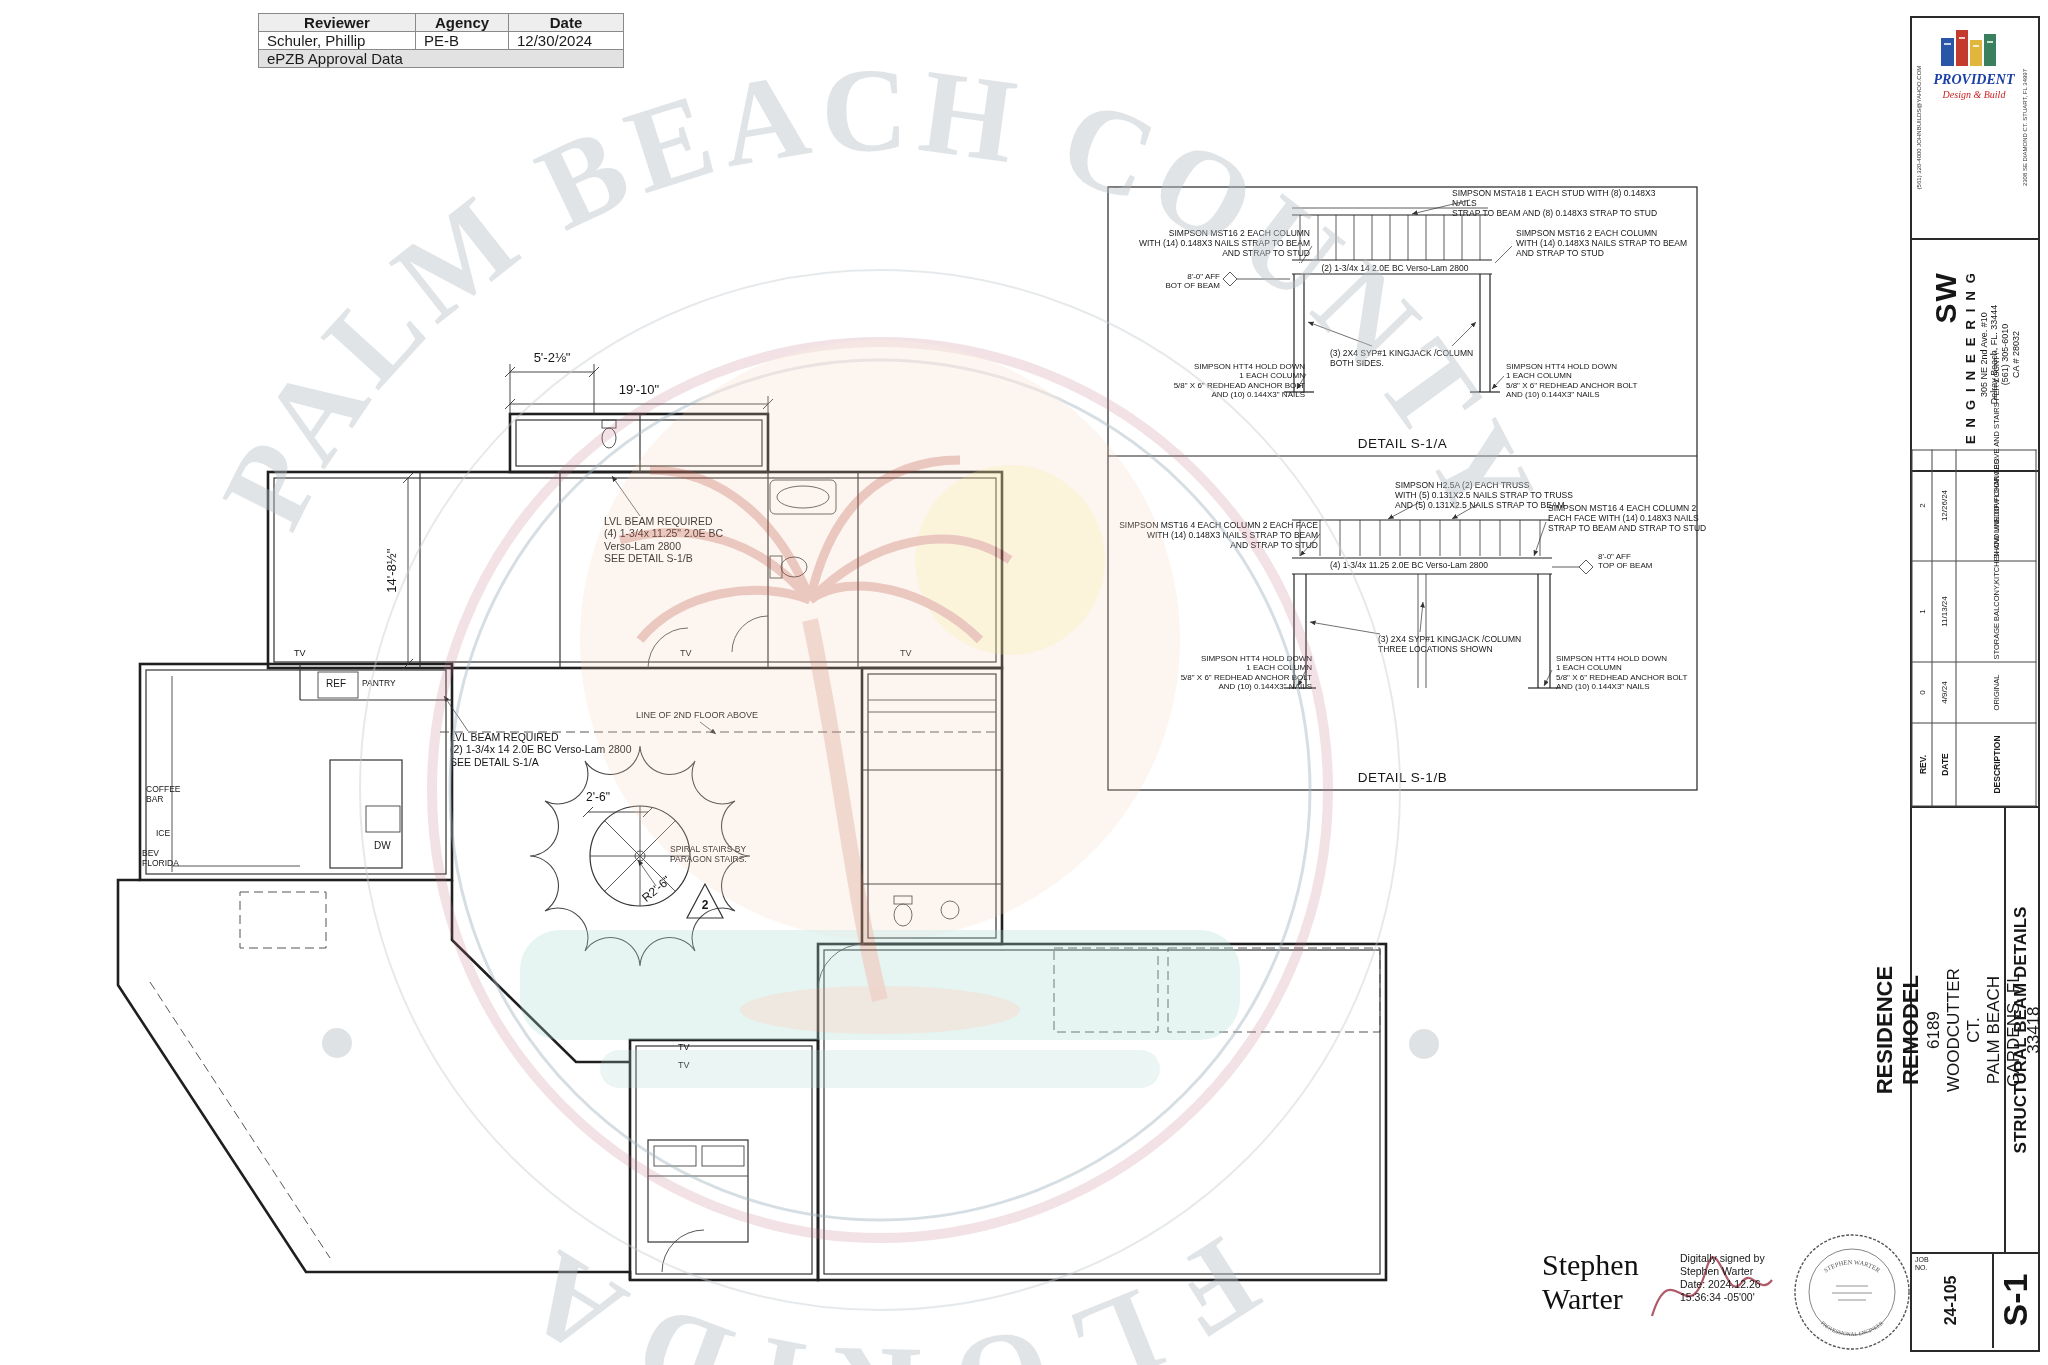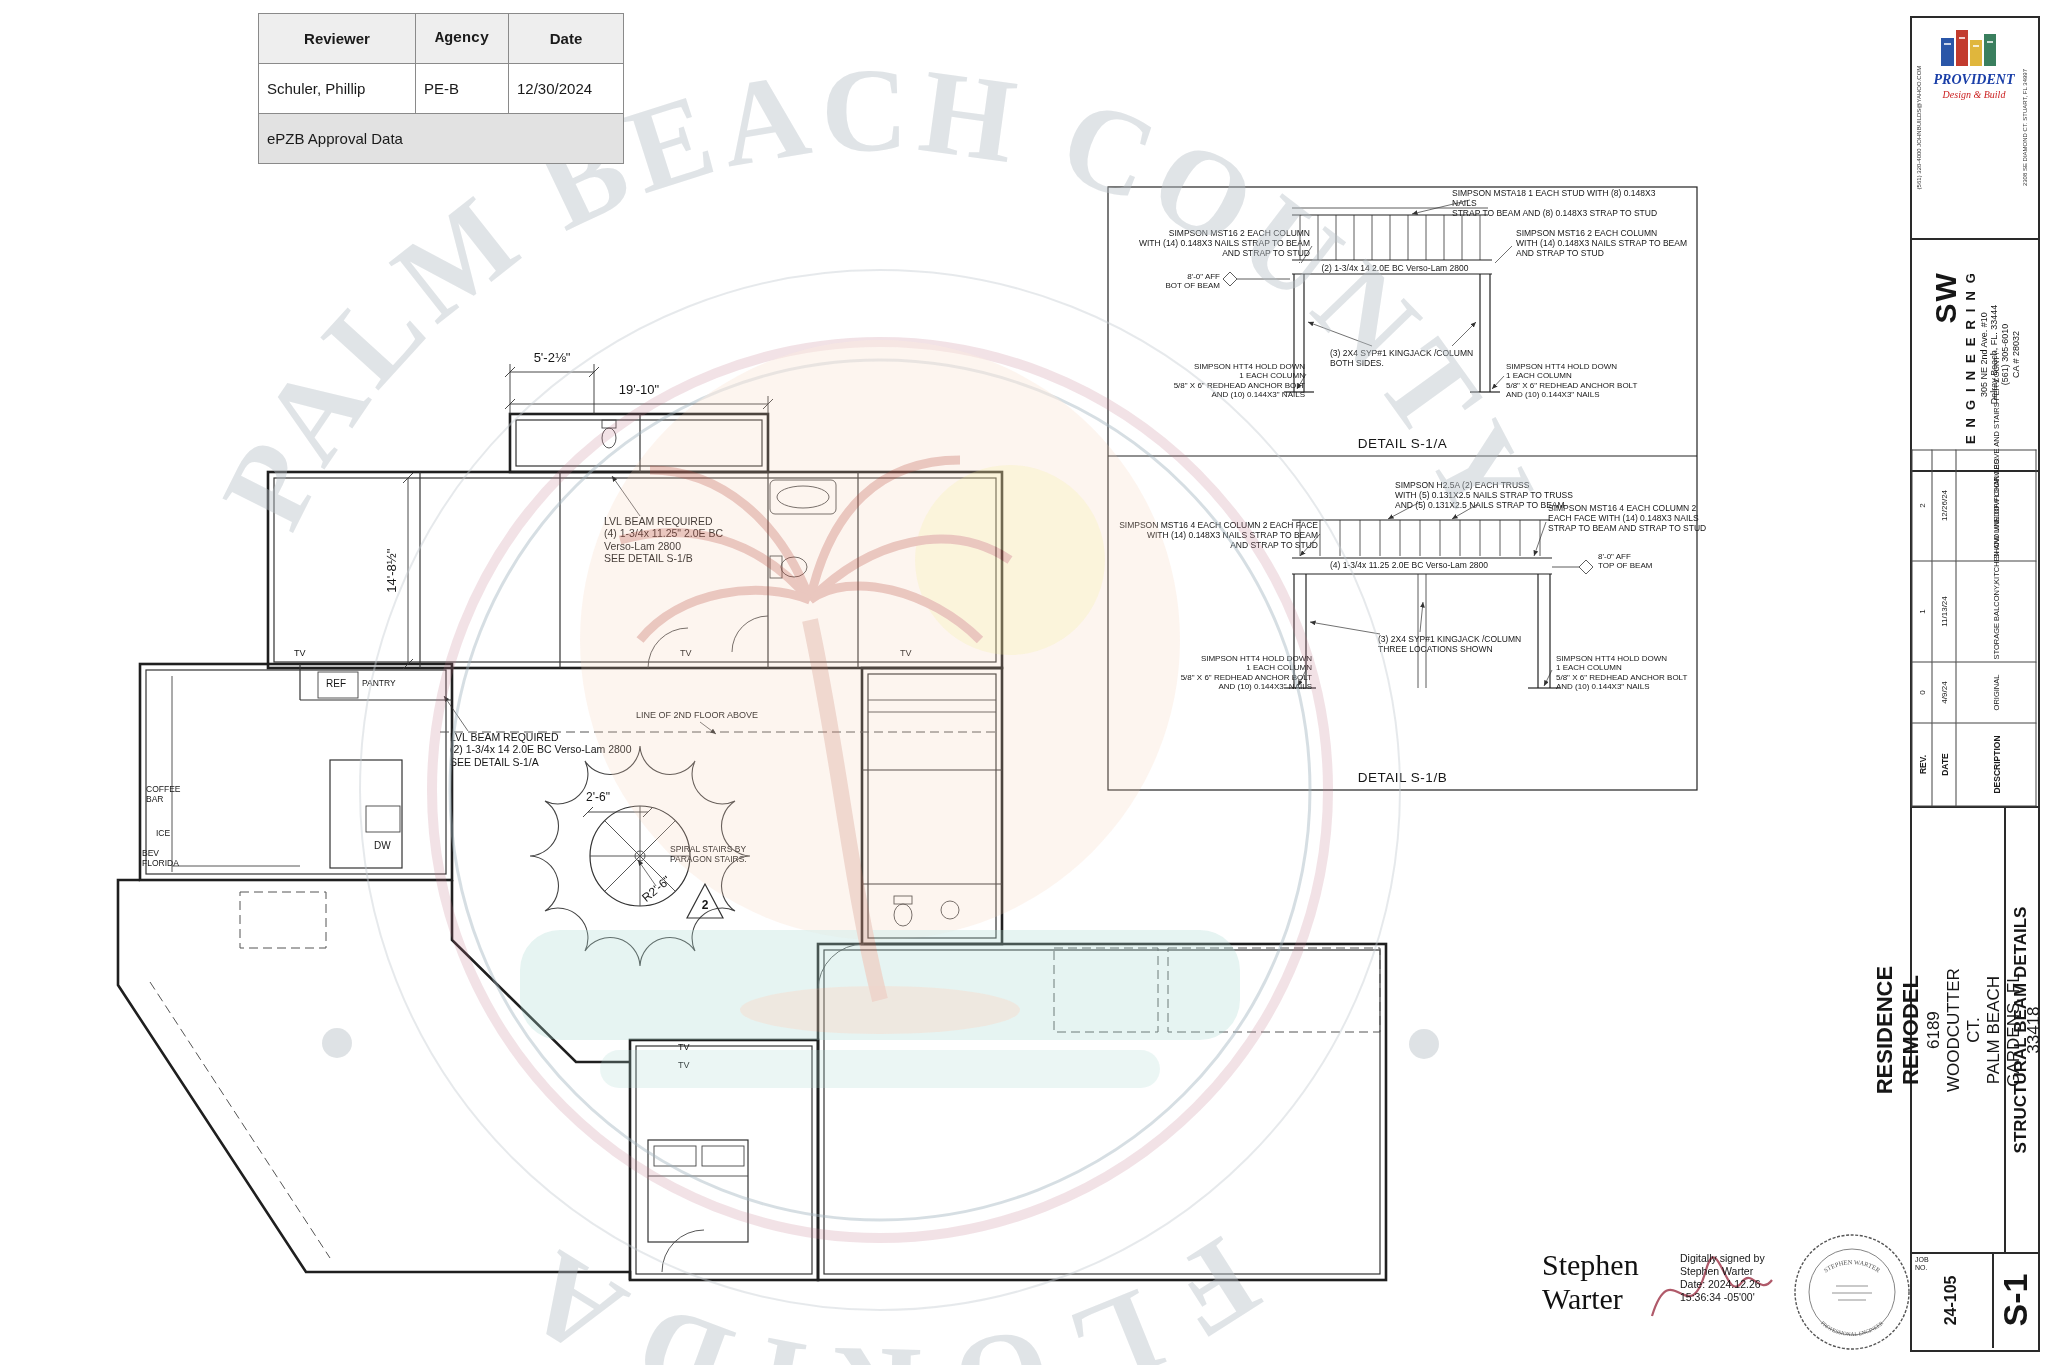--- a/index.html
+++ b/index.html
@@ -19,21 +19,21 @@
   .dash{stroke:#555;stroke-width:1;fill:none;stroke-dasharray:9 5}
   .dim{stroke:#333;stroke-width:0.9;fill:none}
   .det{stroke:#222;stroke-width:1.2;fill:none}
   .detthin{stroke:#333;stroke-width:0.8;fill:none}
   .lead{stroke:#333;stroke-width:0.7;fill:none;marker-end:url(#arr)}
   .vwrap{position:absolute;display:flex;align-items:center;justify-content:center;}
   .rot{transform:rotate(-90deg);white-space:nowrap;}
   .tb-border{position:absolute;border:2px solid #2a2a2a;background:transparent;}
   .tb-line{position:absolute;background:#2a2a2a;}
   table.appr{border-collapse:collapse;background:#fff;}
-  table.appr td,table.appr th{border:1.6px solid #8a8a8a;font-size:15px;padding:16px 8px;font-family:"Liberation Sans",sans-serif;}
+  table.appr td,table.appr th{border:1.6px solid #8a8a8a;font-size:15px;padding:0 8px;font-family:"Liberation Sans",sans-serif;}
   table.appr th{font-weight:700;background:#eeeeee;}
   table.appr td{text-align:left;}
   table.appr td.cap{background:#e2e2e2;font-size:15px;}
   table.revtbl{border-collapse:collapse;table-layout:fixed;width:336px;height:124px;background:transparent;}
   table.revtbl th,table.revtbl td{border:1.2px solid #444;font-family:"Liberation Sans",sans-serif;
      font-size:8px;padding:1px 2px;text-align:center;vertical-align:middle;word-wrap:break-word;}
   table.revtbl th{font-weight:700;font-size:8.5px;}
 </style>
 </head>
 <body>
@@ -350,21 +350,21 @@
         <textPath href="#arcBot" startOffset="50%" text-anchor="middle">FLORIDA</textPath>
       </text>
     </g>
   </svg>
 
   <div class="top" style="position:absolute;left:258px;top:13px;">
     <table class="appr">
       <tbody>
           <tr>
         <th style="width:140px;">Reviewer</th>
-        <th style="width:76px;font-family:Liberation Mono, monospace;">Agency</th>
+        <th style="width:76px;">Agency</th>
         <th style="width:98px;">Date</th>
       </tr>
       <tr>
         <td>Schuler, Phillip</td>
         <td>PE-B</td>
         <td>12/30/2024</td>
       </tr>
       <tr>
         <td class="cap" colspan="3">ePZB Approval Data</td>
       </tr>

